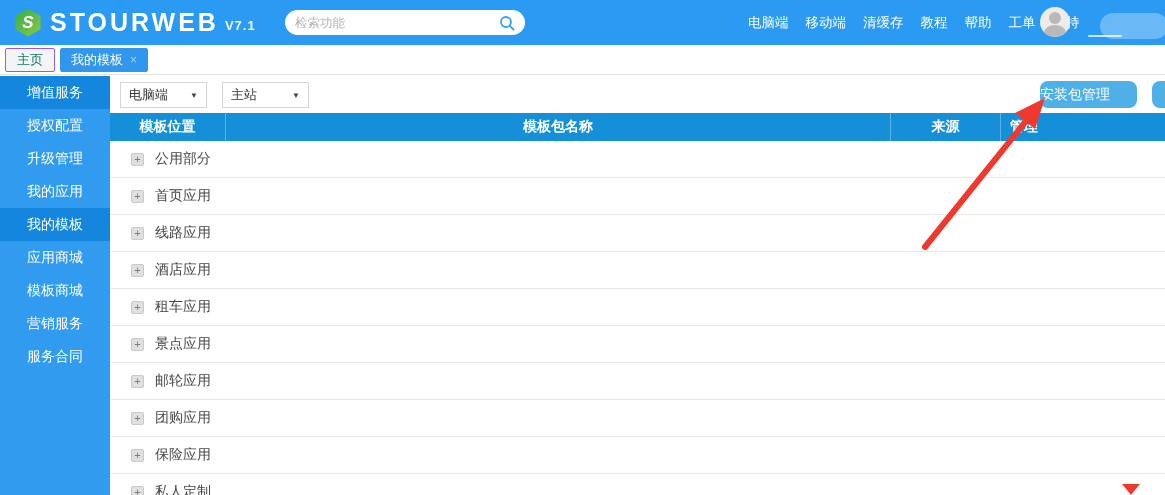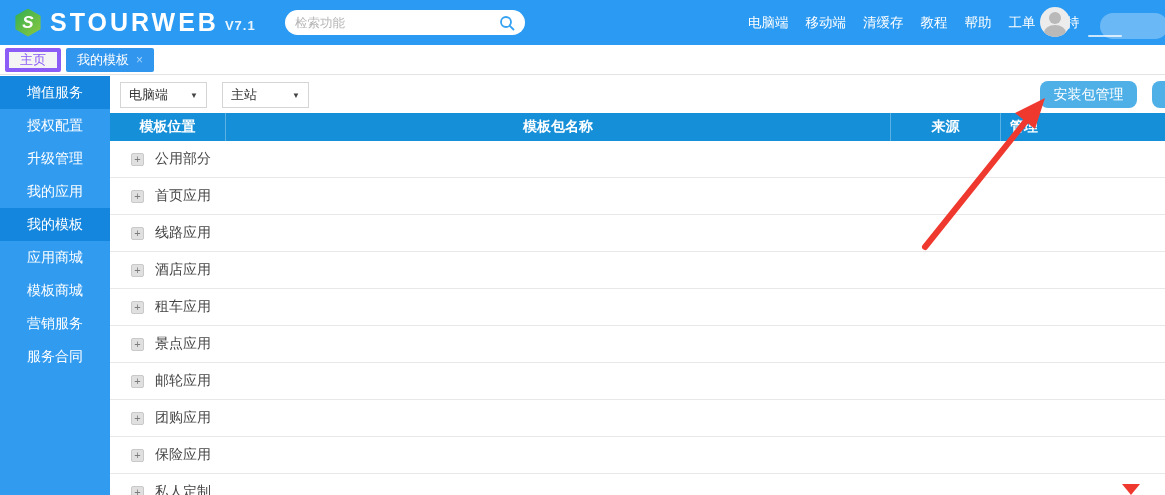--- a/index.html
+++ b/index.html
@@ -21,37 +21,37 @@
   .top-nav span { color:#fff; font-size:13.5px; cursor:pointer; white-space:nowrap; }
   .avatar { position:absolute; left:1040px; top:7px; width:30px; height:30px; border-radius:50%; background:#ececec; overflow:hidden; cursor:pointer; }
   .avatar .head { position:absolute; left:9px; top:5px; width:12px; height:12px; border-radius:50%; background:#b9b9b9; }
   .avatar .body { position:absolute; left:4px; top:18px; width:22px; height:16px; border-radius:50%; background:#b9b9b9; }
   .user-blob { position:absolute; left:1100px; top:13px; width:68px; height:26px; border-radius:13px; background:rgba(255,255,255,0.30); }
   .user-blob::after { content:""; position:absolute; left:-12px; bottom:2px; width:34px; height:2px; background:rgba(255,255,255,0.75); border-radius:1px; }
 
   
   .tabbar { position:absolute; left:0; top:45px; width:1165px; height:30px; background:#fff; border-bottom:1px solid #e3e3e3; display:flex; align-items:center; }
   .tab { height:24px; display:flex; align-items:center; padding:0 11px; font-size:13px; border-radius:2px; margin-left:5px; cursor:pointer; }
-  .tab.plain { background:#f4f4f4; border:4px solid #8b5cf6; color:#8b5cf6; }
+  .tab.plain { background:#f4f4f4; border:1px solid #8b5cf6; color:#0f766e; }
   .tab.active { background:#3096ee; color:#fff; gap:7px; }
   .tab .close { font-size:12px; color:#a8d4fa; cursor:pointer; }
 
   
   .sidebar { position:absolute; left:0; top:76px; width:110px; height:419px; background:#319bf0; }
   .side-item { height:33px; line-height:33px; text-align:center; color:#fff; font-size:14px; cursor:pointer; }
   .side-item.dark { background:#1486de; }
 
   
   .main { position:absolute; left:110px; top:76px; width:1055px; height:419px; background:#fff; }
   .toolbar { position:relative; height:37px; }
   .select { position:absolute; top:6px; height:26px; width:87px; border:1px solid #d5d5d5; background:#fff; display:flex; align-items:center; justify-content:space-between; padding:0 8px; font-size:13px; color:#333; cursor:pointer; }
   .select .caret { font-size:8px; color:#444; }
   .select.dev { left:10px; }
   .select.site { left:112px; }
-  .btn { position:absolute; top:5px; height:27px; background:#4fb0e8; color:#fff; font-size:14px; border:none; border-radius:8px; cursor:pointer; text-align:center; }
+  .btn { position:absolute; top:5px; height:27px; background:#4fb0e8; color:#fff; font-size:14px; border:none; border-radius:8px; cursor:pointer; text-align:left; }
   .btn.install { left:930px; width:97px; }
   .btn.partial { left:1042px; width:60px; }
 
   
   .thead { display:flex; height:28px; background:#1590d8; color:#fff; font-size:14px; font-weight:600; align-items:stretch; }
   .th { display:flex; align-items:center; justify-content:center; gap:5px; overflow:hidden; white-space:nowrap; }
   .th + .th { border-left:1px solid rgba(255,255,255,0.30); }
   .th.c1 { width:115px; } .th.c2 { width:665px; } .th.c3 { width:110px; } .th.c4 { width:128px; } .th.c5 { flex:1; justify-content:flex-start; padding-left:9px; }
   .help-badge { width:15px; height:15px; background:#fff; color:#1590d8; border-radius:3px; font-size:11px; font-weight:bold; display:flex; align-items:center; justify-content:center; cursor:pointer; }
   .trow { height:37px; display:flex; align-items:center; border-bottom:1px solid #e8e8e8; padding-left:21px; gap:11px; }

